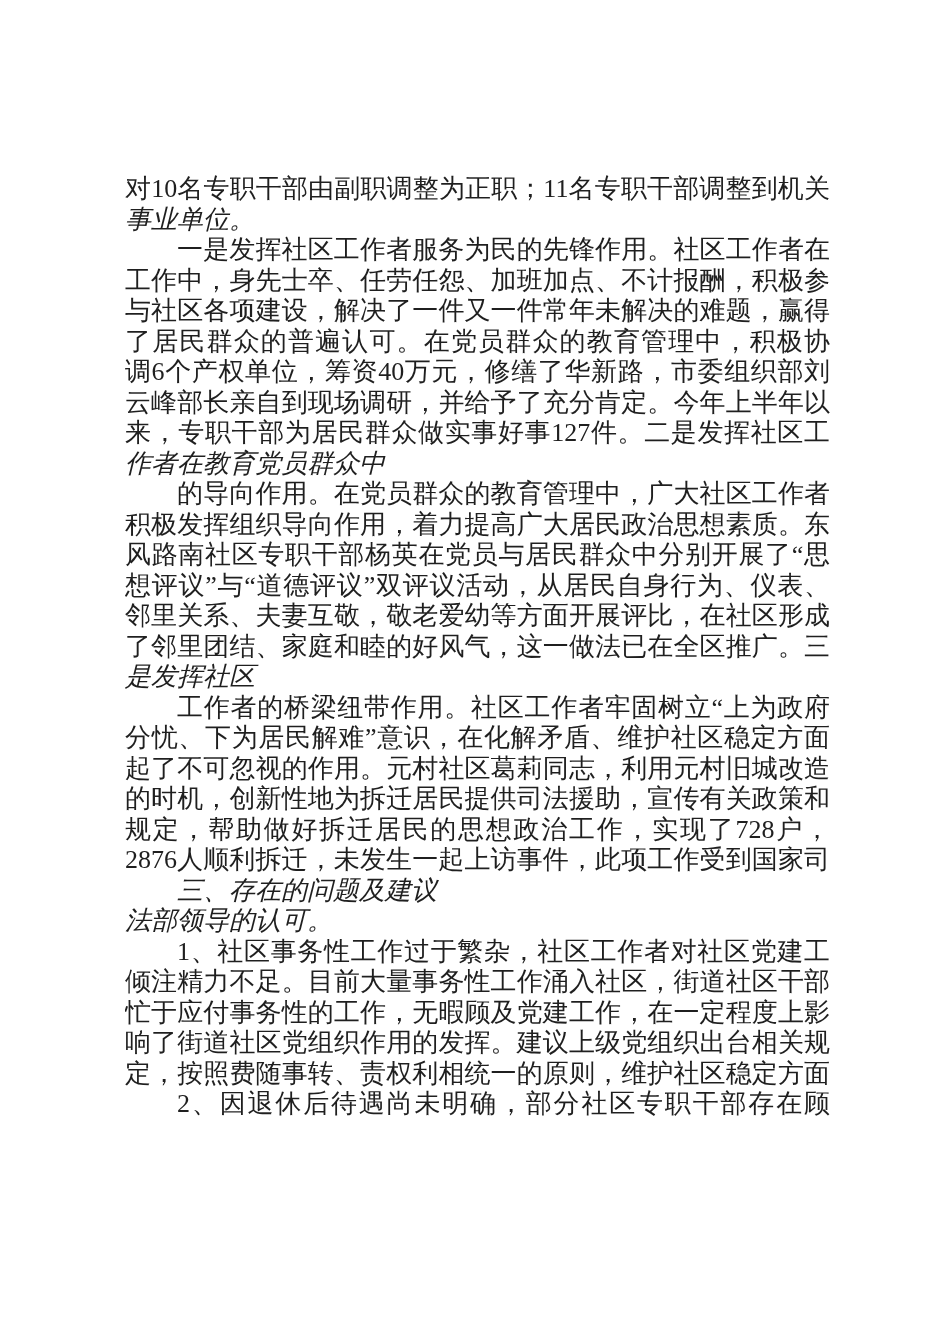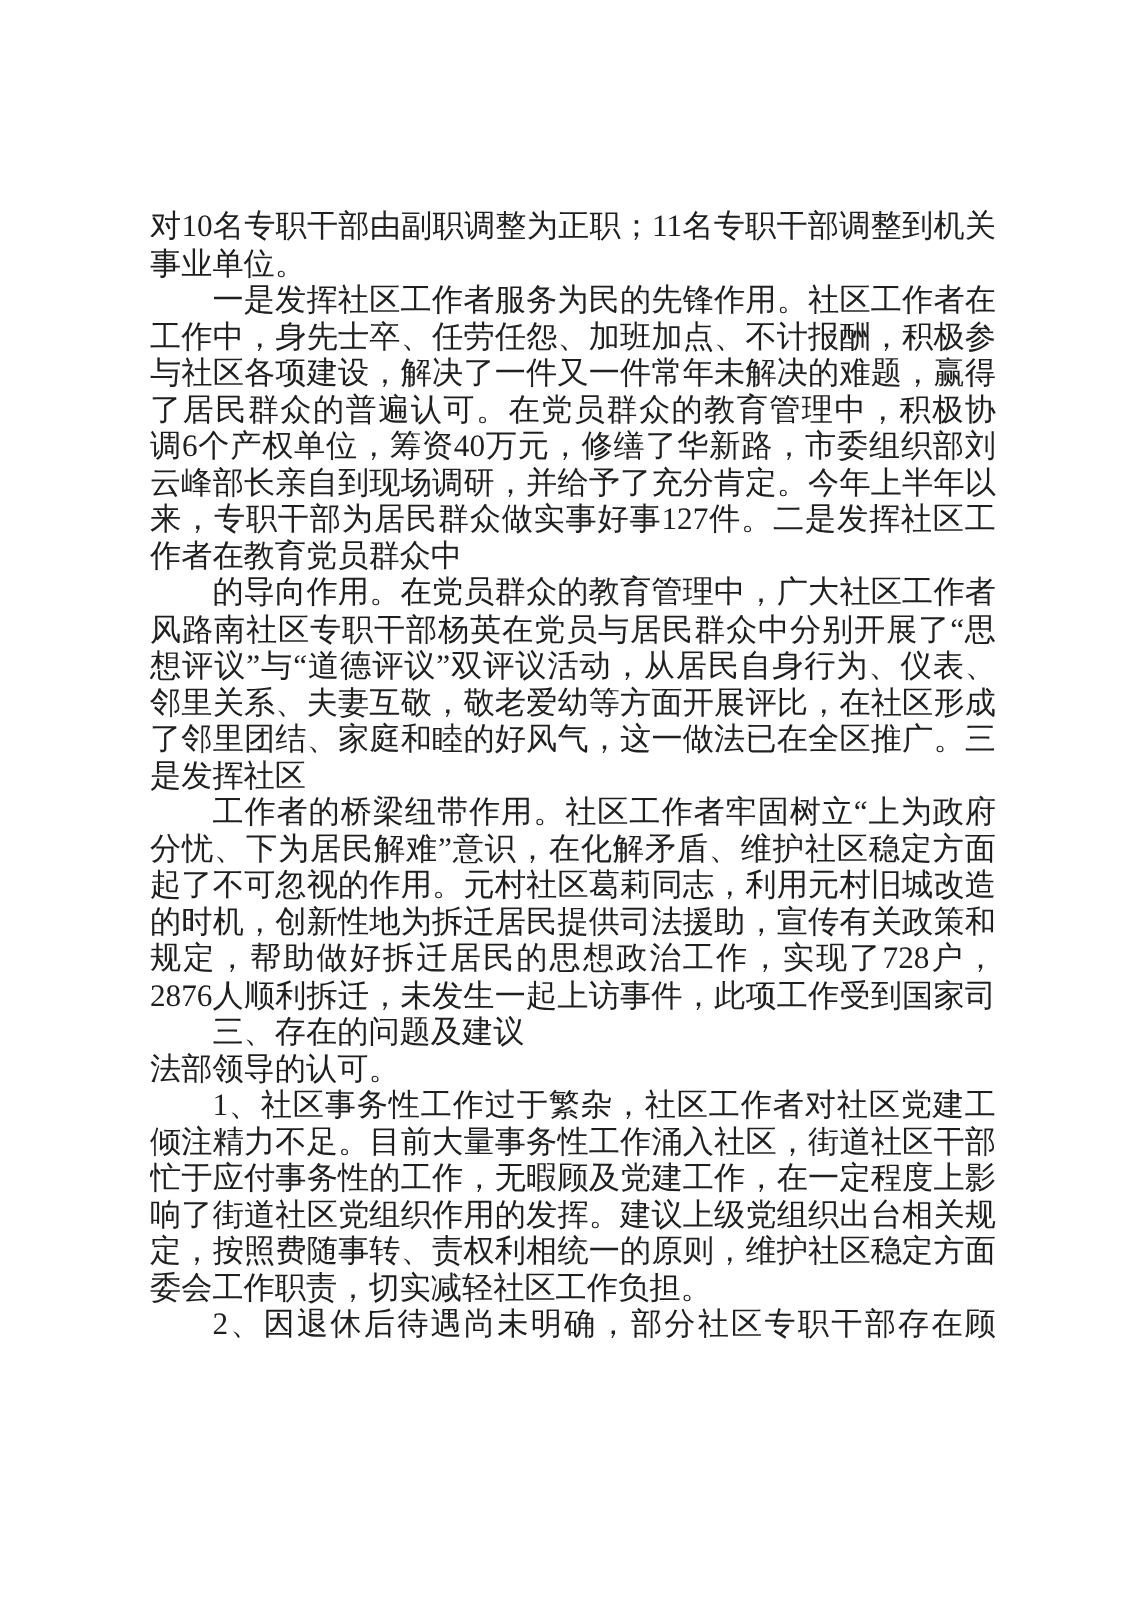--- a/index.html
+++ b/index.html
@@ -23,21 +23,21 @@
   .line {
     height: 30.5px;
     line-height: 30.5px;
     font-size: 26px;
     text-align: justify;
     text-align-last: justify;
     overflow: hidden;
     white-space: normal;
     letter-spacing: 0;
   }
-  .line.short { text-align-last: left; }
+  .line.short { text-align-last: left; font-style: italic; }
   .line.indent { padding-left: 52px; }
   .line.tight { font-size: 26px; }
   .footer {
     position: absolute;
     left: 125px; top: 1240px;
     width: 705px;
     text-align: center;
     font-size: 20px;
     line-height: 26px;
     transform: translateX(22px);
@@ -52,35 +52,35 @@
     <div class="line short">事业单位。</div>
     <div class="line indent">一是发挥社区工作者服务为民的先锋作用。社区工作者在</div>
     <div class="line">工作中，身先士卒、任劳任怨、加班加点、不计报酬，积极参</div>
     <div class="line">与社区各项建设，解决了一件又一件常年未解决的难题，赢得</div>
     <div class="line">了居民群众的普遍认可。在党员群众的教育管理中，积极协</div>
     <div class="line">调6个产权单位，筹资40万元，修缮了华新路，市委组织部刘</div>
     <div class="line">云峰部长亲自到现场调研，并给予了充分肯定。今年上半年以</div>
     <div class="line">来，专职干部为居民群众做实事好事127件。二是发挥社区工</div>
     <div class="line short">作者在教育党员群众中</div>
     <div class="line indent">的导向作用。在党员群众的教育管理中，广大社区工作者</div>
+    <div class="line">积极发挥组织导向作用，着力提高广大居民政治思想素质。东</div>
     <div class="line">风路南社区专职干部杨英在党员与居民群众中分别开展了“思</div>
     <div class="line tight">想评议”与“道德评议”双评议活动，从居民自身行为、仪表、</div>
     <div class="line">邻里关系、夫妻互敬，敬老爱幼等方面开展评比，在社区形成</div>
     <div class="line">了邻里团结、家庭和睦的好风气，这一做法已在全区推广。三</div>
     <div class="line short">是发挥社区</div>
     <div class="line indent">工作者的桥梁纽带作用。社区工作者牢固树立“上为政府</div>
     <div class="line">分忧、下为居民解难”意识，在化解矛盾、维护社区稳定方面</div>
     <div class="line">起了不可忽视的作用。元村社区葛莉同志，利用元村旧城改造</div>
     <div class="line">的时机，创新性地为拆迁居民提供司法援助，宣传有关政策和</div>
     <div class="line">规定，帮助做好拆迁居民的思想政治工作，实现了728户，</div>
     <div class="line">2876人顺利拆迁，未发生一起上访事件，此项工作受到国家司</div>
     <div class="line short indent">三、存在的问题及建议</div>
     <div class="line short">法部领导的认可。</div>
     <div class="line indent tight">1、社区事务性工作过于繁杂，社区工作者对社区党建工作</div>
     <div class="line">倾注精力不足。目前大量事务性工作涌入社区，街道社区干部</div>
     <div class="line">忙于应付事务性的工作，无暇顾及党建工作，在一定程度上影</div>
     <div class="line">响了街道社区党组织作用的发挥。建议上级党组织出台相关规</div>
     <div class="line">定，按照费随事转、责权利相统一的原则，维护社区稳定方面</div>
-    <div class="line short">委会工作职责，切实减轻社区工作负担。</div>
     <div class="line indent tight">2、因退休后待遇尚未明确，部分社区专职干部存在顾虑，</div>
   </div>
 
 </div>
 
 </body></html>

